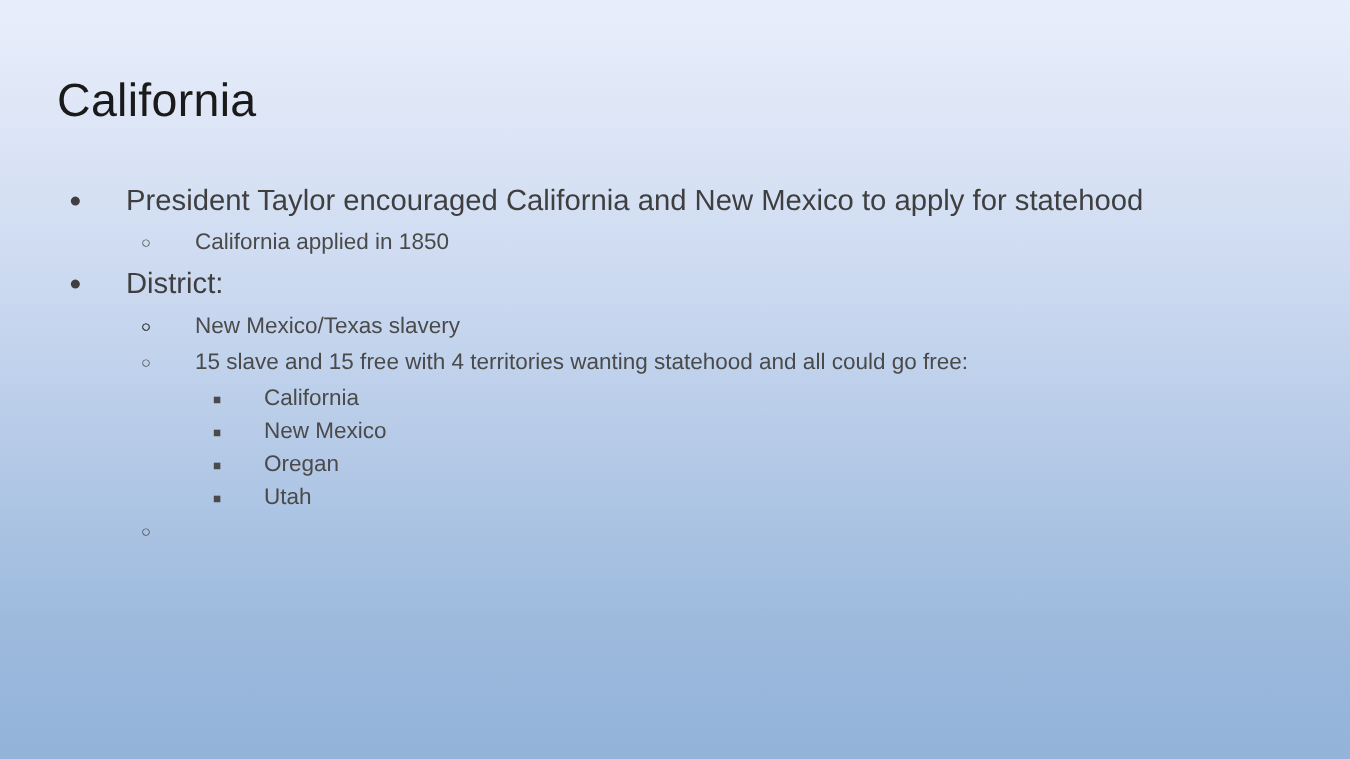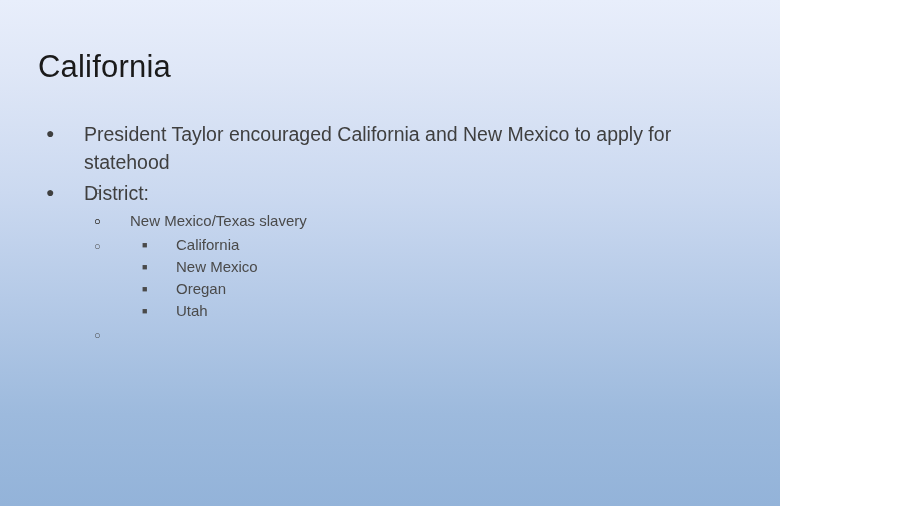--- a/index.html
+++ b/index.html
@@ -7,21 +7,21 @@
     padding: 0;
   }
   body {
     width: 900px;
     height: 506px;
     overflow: hidden;
     font-family: "Liberation Sans", sans-serif;
   }
   #slide {
     position: relative;
-    width: 780px;
+    width: 900px;
     height: 506px;
     background: linear-gradient(to bottom, #e8eefb 0%, #dfe7f7 14%, #cbd9f0 38%, #b2c8e6 62%, #9dbadd 82%, #93b3d9 100%);
     box-sizing: border-box;
   }
   #title {
     position: absolute;
     left: 38px;
     top: 50px;
     font-size: 31px;
     color: #1a1a1a;
@@ -107,20 +107,21 @@
 
   <div id="body">
     <ul class="lvl1">
 
       <li>
         <span class="bullet">●</span>
         <span class="txt">President Taylor encouraged California and New Mexico to apply for statehood</span>
         <ul class="lvl2">
           <li>
             <span class="bullet">○</span>
+            <span class="txt">California applied in 1850</span>
           </li>
         </ul>
       </li>
 
       <li>
         <span class="bullet">●</span>
         <span class="txt">District:</span>
         <ul class="lvl2">
 
           <li>
@@ -131,20 +132,21 @@
             <span class="bullet">○</span>
           </li>
 
           <li>
             <span class="bullet">○</span>
             <span class="txt">New Mexico/Texas slavery</span>
           </li>
 
           <li>
             <span class="bullet">○</span>
+            <span class="txt">15 slave and 15 free with 4 territories wanting statehood and all could go free:</span>
             <ul class="lvl3">
               <li>
                 <span class="bullet">■</span>
                 <span class="txt">California</span>
               </li>
               <li>
                 <span class="bullet">■</span>
                 <span class="txt">New Mexico</span>
               </li>
               <li>

